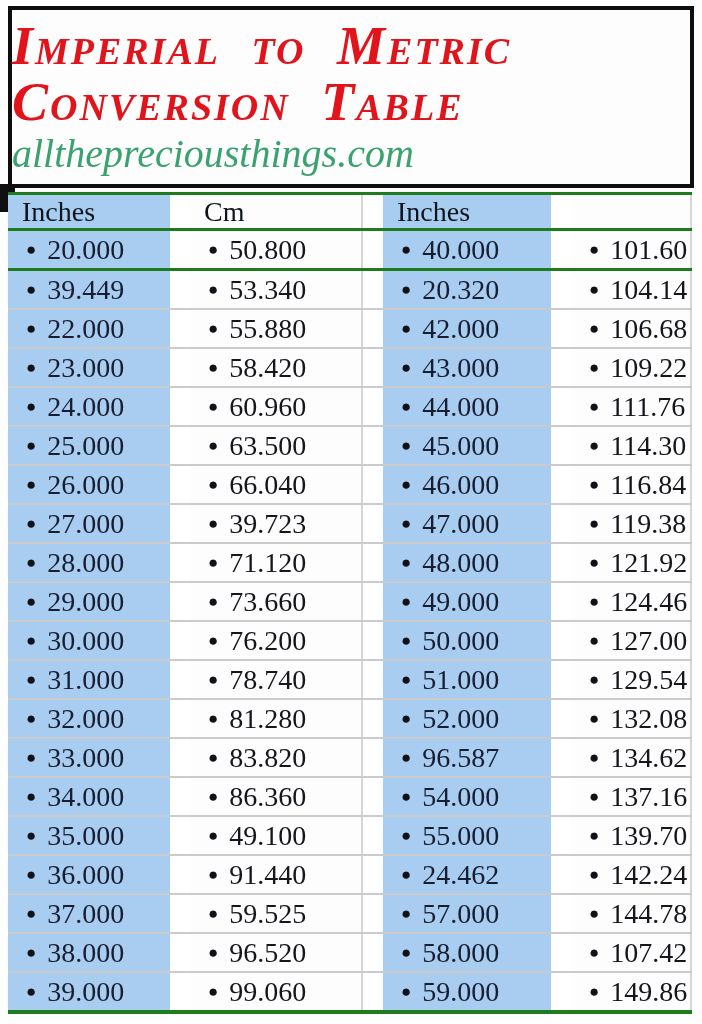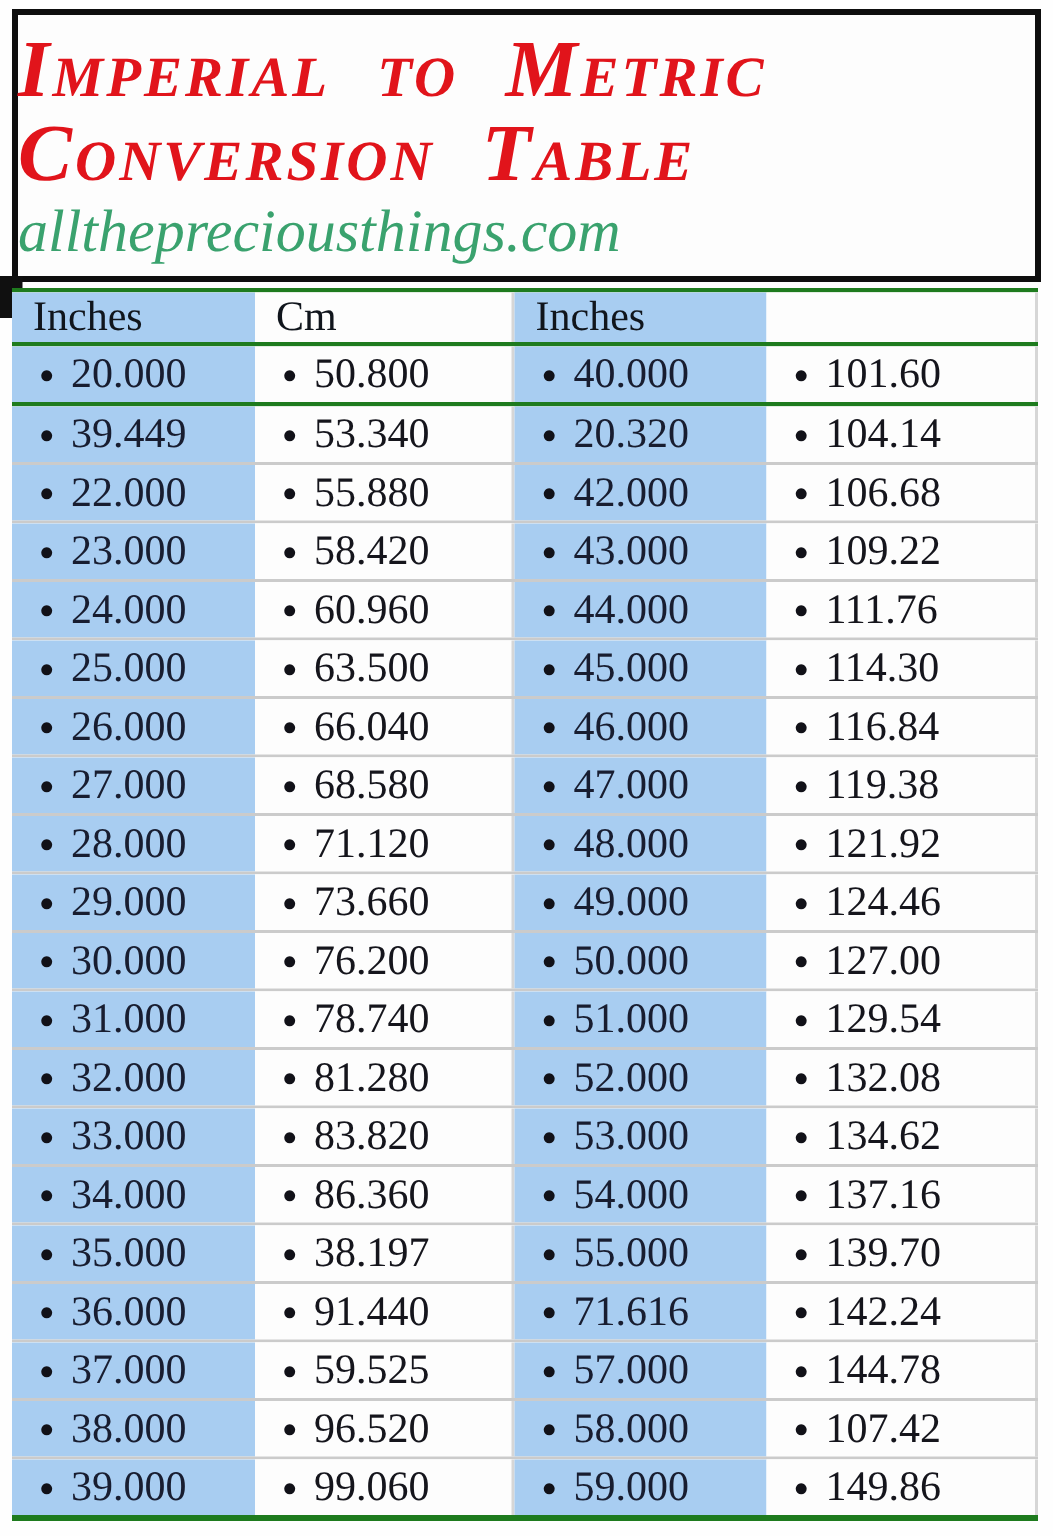--- a/index.html
+++ b/index.html
@@ -63,21 +63,21 @@
     background: #ffffff;
   }
   .accent-bar { height: 3px; background: #1e7b1e; flex: 0 0 auto; }
   .accent-bar.thick { height: 4px; }
   .sep { height: 2px; background: #cbcbcb; flex: 0 0 auto; }
   .sep.green { height: 3px; background: #1e7b1e; }
 
   .row {
     display: grid;
     grid-template-columns: 162px 173px 168px 1fr;
-    column-gap: 0;
+    column-gap: 20px;
     background: #ffffff;
     flex: 1 1 0;
     min-height: 0;
   }
   .row.hdr { flex: 0 0 33px; }
 
   .cell {
     display: flex;
     align-items: center;
     padding-left: 18px;
@@ -240,21 +240,21 @@
       <span class="bullet">●</span>
       <span class="val">116.84</span>
     </div>
   </div><div class="sep"></div><div class="row">
     <div class="cell blue">
       <span class="bullet">●</span>
       <span class="val">27.000</span>
     </div>
     <div class="cell white">
       <span class="bullet">●</span>
-      <span class="val">68.580</span>
+      <span class="val">39.723</span>
     </div>
     <div class="cell blue">
       <span class="bullet">●</span>
       <span class="val">47.000</span>
     </div>
     <div class="cell white">
       <span class="bullet">●</span>
       <span class="val">119.38</span>
     </div>
   </div><div class="sep"></div><div class="row">
@@ -346,21 +346,21 @@
     <div class="cell blue">
       <span class="bullet">●</span>
       <span class="val">33.000</span>
     </div>
     <div class="cell white">
       <span class="bullet">●</span>
       <span class="val">83.820</span>
     </div>
     <div class="cell blue">
       <span class="bullet">●</span>
-      <span class="val">53.000</span>
+      <span class="val">96.587</span>
     </div>
     <div class="cell white">
       <span class="bullet">●</span>
       <span class="val">134.62</span>
     </div>
   </div><div class="sep"></div><div class="row">
     <div class="cell blue">
       <span class="bullet">●</span>
       <span class="val">34.000</span>
     </div>
@@ -376,42 +376,42 @@
       <span class="bullet">●</span>
       <span class="val">137.16</span>
     </div>
   </div><div class="sep"></div><div class="row">
     <div class="cell blue">
       <span class="bullet">●</span>
       <span class="val">35.000</span>
     </div>
     <div class="cell white">
       <span class="bullet">●</span>
-      <span class="val">38.197</span>
+      <span class="val">49.100</span>
     </div>
     <div class="cell blue">
       <span class="bullet">●</span>
       <span class="val">55.000</span>
     </div>
     <div class="cell white">
       <span class="bullet">●</span>
       <span class="val">139.70</span>
     </div>
   </div><div class="sep"></div><div class="row">
     <div class="cell blue">
       <span class="bullet">●</span>
       <span class="val">36.000</span>
     </div>
     <div class="cell white">
       <span class="bullet">●</span>
       <span class="val">91.440</span>
     </div>
     <div class="cell blue">
       <span class="bullet">●</span>
-      <span class="val">71.616</span>
+      <span class="val">24.462</span>
     </div>
     <div class="cell white">
       <span class="bullet">●</span>
       <span class="val">142.24</span>
     </div>
   </div><div class="sep"></div><div class="row">
     <div class="cell blue">
       <span class="bullet">●</span>
       <span class="val">37.000</span>
     </div>

